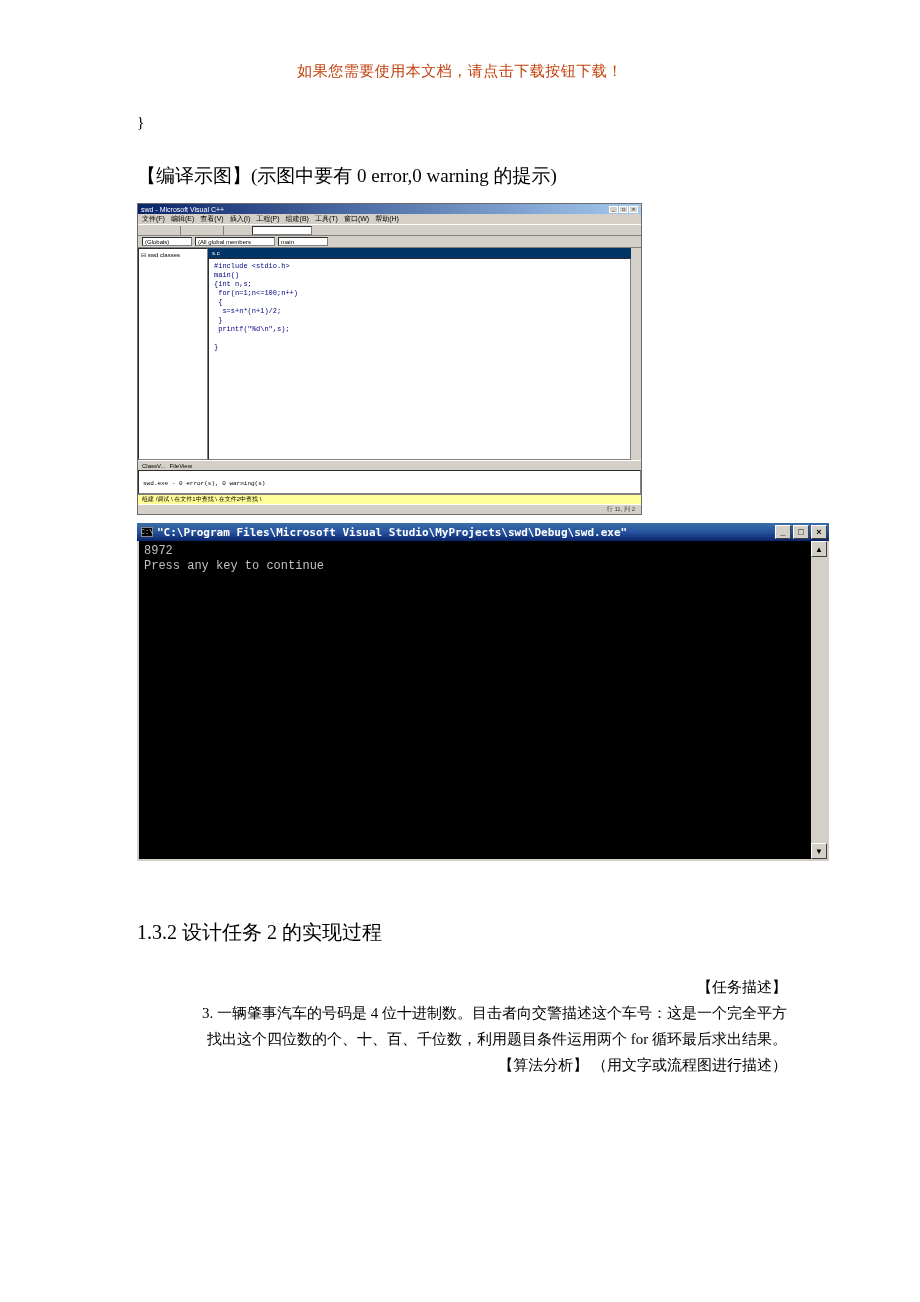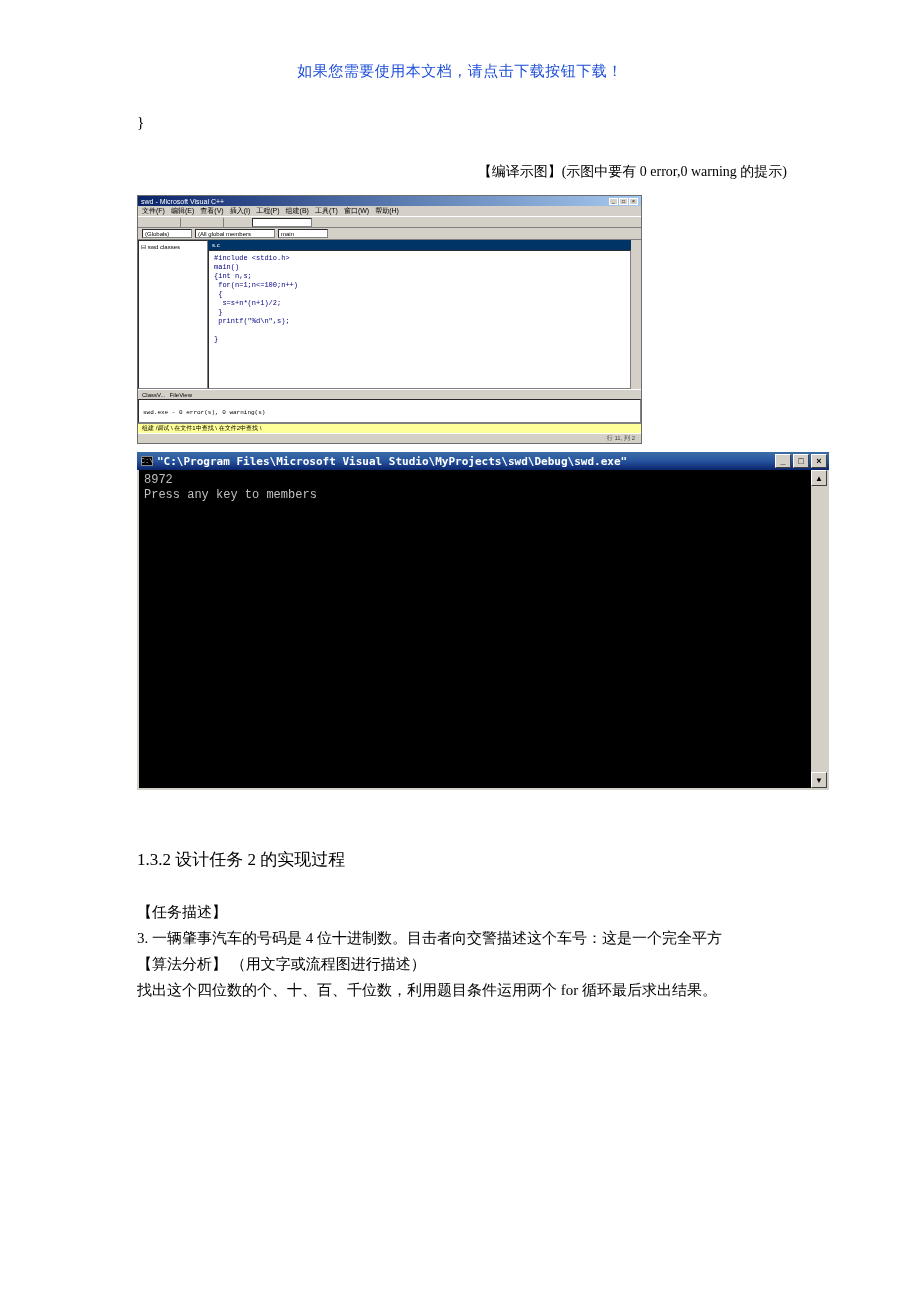--- a/index.html
+++ b/index.html
@@ -9,48 +9,47 @@
     background: #ffffff;
     font-family: "SimSun", "宋体", serif;
     position: relative;
   }
   .page-header {
     position: absolute;
     top: 62px;
     left: 0;
     width: 100%;
     text-align: center;
-    color: #1d4ed8;
+    color: #c2410c;
     font-size: 15px;
     letter-spacing: 0.5px;
   }
   .content {
     position: absolute;
     top: 114px;
     left: 137px;
     width: 650px;
   }
   .brace {
     font-size: 15px;
     font-family: "Times New Roman", serif;
     margin-bottom: 32px;
   }
   .section-label {
-    font-size: 14px;
+    font-size: 19px;
     margin-bottom: 14px;
     margin-top: 24px;
-    text-align: right;
   }
   .section-label .cn { font-family: "SimSun", serif; }
   .section-label .en { font-family: "Times New Roman", serif; }
 
   
   .ide {
     width: 505px;
-    height: 249px;
+    height: 312px;
     border: 1px solid #6d6d6d;
     font-family: Tahoma, sans-serif;
     font-size: 7px;
     background: #d4d0c8;
     display: flex;
     flex-direction: column;
     margin-bottom: 8px;
   }
   .ide-titlebar {
     height: 10px;
@@ -203,29 +202,30 @@
   }
   .console-scroll .sbtn {
     height:16px; background:#d4d0c8;
     border-top:1px solid #fff; border-left:1px solid #fff;
     border-right:1px solid #404040; border-bottom:1px solid #404040;
     font-size:8px; display:flex; align-items:center; justify-content:center;
   }
 
   
   .h3 {
-    font-size: 17px;
+    font-size: 20px;
     margin-top: 58px;
     margin-bottom: 28px;
     font-family: "SimSun", serif;
   }
   .para {
     font-size: 15px;
     line-height: 26px;
     font-family: "SimSun", serif;
+    text-align: right;
   }
   .para .en { font-family:"Times New Roman", serif; }
 </style>
 </head>
 <body>
 
 <div class="page-header">如果您需要使用本文档，请点击下载按钮下载！</div>
 
 <div class="content">
 
@@ -320,32 +320,32 @@
         <span class="console-title">"C:\Program Files\Microsoft Visual Studio\MyProjects\swd\Debug\swd.exe"</span>
       </span>
       <span class="console-buttons">
         <span>_</span>
         <span>□</span>
         <span>×</span>
       </span>
     </div>
     <div class="console-body">
       <div class="console-text"><span>8972</span>
-<span>Press any key to members</span></div>
+<span>Press any key to continue</span></div>
       <div class="console-scroll">
         <span class="sbtn">▲</span>
         <span class="sbtn">▼</span>
       </div>
     </div>
   </div>
 
   <div class="h3">1.3.2 设计任务 2 的实现过程</div>
 
   <div class="para">
     <div>【任务描述】</div>
     <div>3.  一辆肇事汽车的号码是 4 位十进制数。目击者向交警描述这个车号：这是一个完全平方</div>
-    <div>【算法分析】 （用文字或流程图进行描述）</div>
     <div>
       <span>找出这个四位数的个、十、百、千位数，利用题目条件运用两个 </span><span class="en">for </span><span>循环最后求出结果。</span>
     </div>
+    <div>【算法分析】 （用文字或流程图进行描述）</div>
   </div>
 
 </div>
 
 </body></html>

